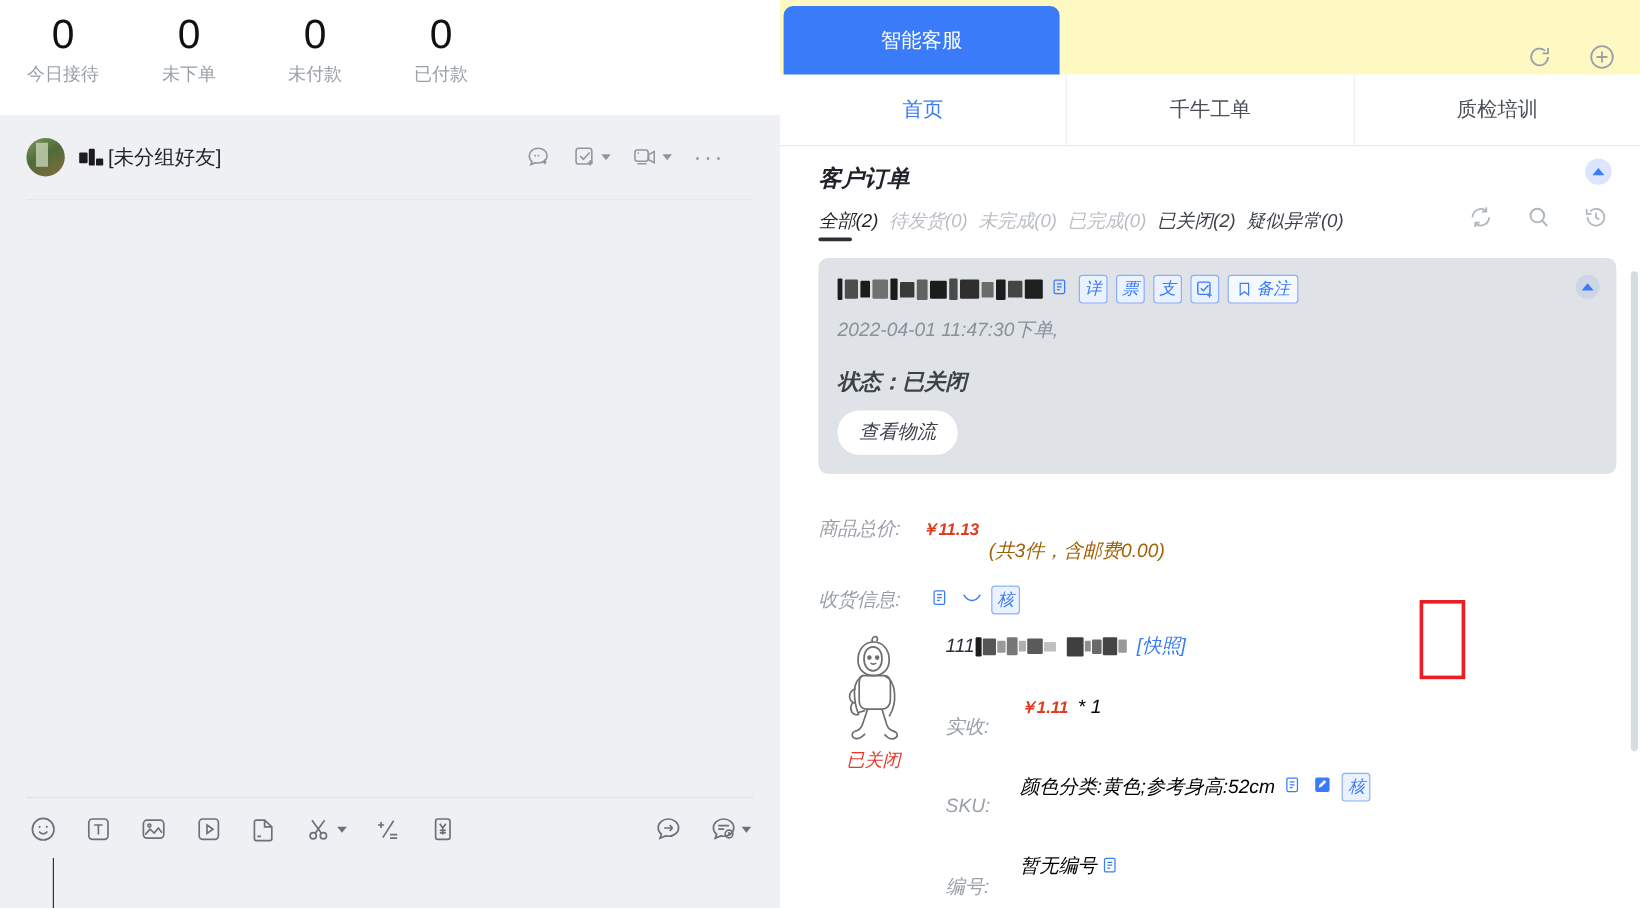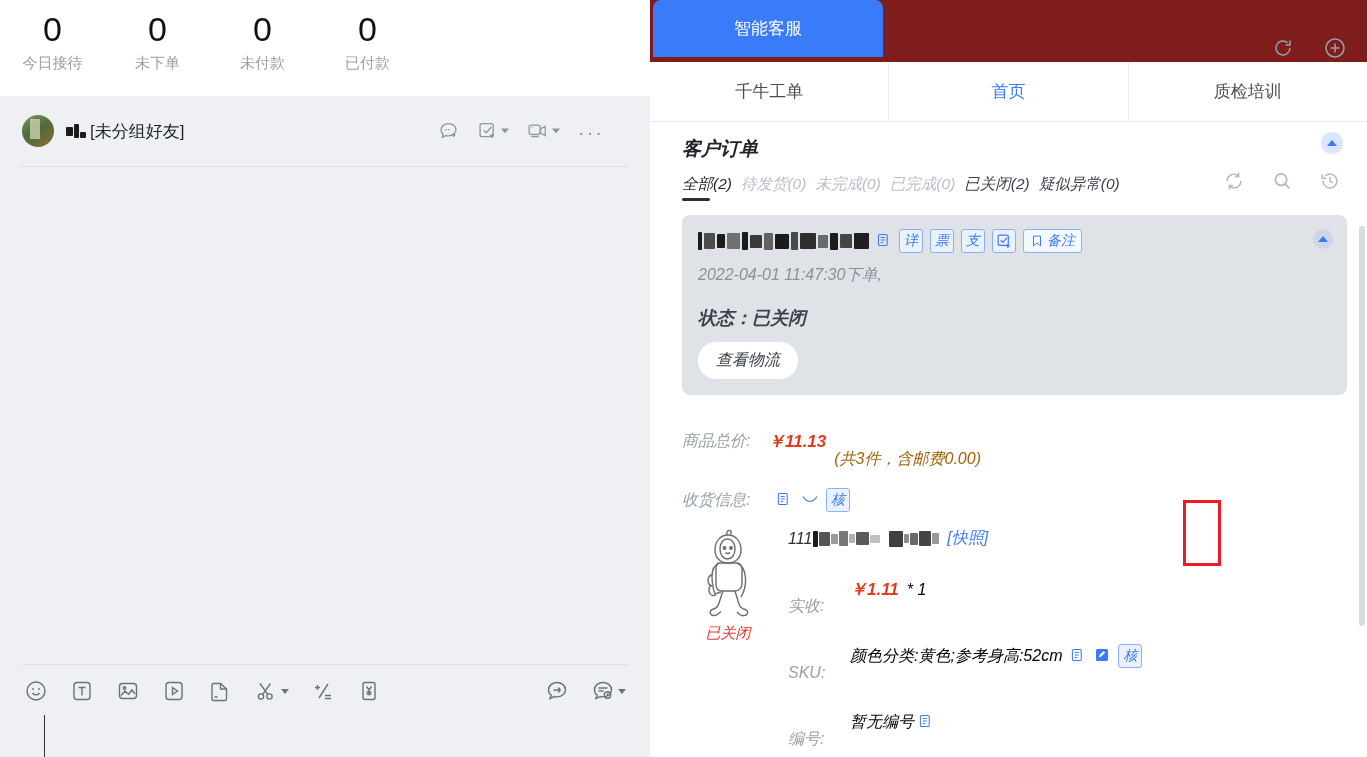--- a/index.html
+++ b/index.html
@@ -72,21 +72,21 @@
     width: 0; height: 0; border-left: 4px solid transparent;
     border-right: 4px solid transparent; border-top: 5px solid #6b7178;
   }
   .text-cursor {
     position: absolute; left: 22px; bottom: 0; width: 1px; height: 42px; background: #333;
   }
 
   
   .right { width: 717px; height: 757px; background: #ffffff; position: relative; }
 
-  .topbar { height: 62px; background: #7f1d1d; display: flex; align-items: flex-start; position: relative; }
+  .topbar { height: 62px; background: #fef9c3; display: flex; align-items: flex-end; position: relative; }
   .pill-tab {
     width: 230px; height: 57px; background: #3a7bfa; color: #fff;
     border-radius: 8px 8px 0 0; display: flex; align-items: center;
     justify-content: center; font-size: 17px; margin-left: 3px;
   }
   .top-actions {
     position: absolute; right: 20px; top: 50px; transform: translateY(-50%);
     display: flex; gap: 28px; color: #9aa0a8;
   }
 
@@ -139,21 +139,21 @@
   }
   .status-row { font-size: 18px; font-weight: bold; color: #3d424a; margin-top: 20px; }
   .pill-btn {
     display: inline-block; margin-top: 12px; background: #fff; border-radius: 18px;
     padding: 8px 18px; font-size: 16px; color: #3d424a; cursor: pointer;
   }
 
   .kv { display: flex; align-items: center; font-size: 16px; margin-top: 18px; position: relative; }
   .kv .k { color: #9aa0a8; width: 86px; flex: none; }
   .kv .v { color: #2b2f36; }
-  .price { color: #e33b1e; font-weight: bold; font-size: 17px; }
+  .price { color: #e33b1e; font-weight: bold; font-size: 14px; }
   .muted-paren { color: #a16207; margin-top: 36px; }
 
   .icon-sm { color: #3a7bfa; font-size: 15px; cursor: pointer; }
   .red-box {
     position: absolute; border: 3px solid #ec1c24; width: 38px; height: 66px;
     left: 1183px; top: 500px; z-index: 30; pointer-events: none; background: transparent;
   }
 
   .product { display: flex; margin-top: 16px; gap: 14px; }
   .thumb-wrap { width: 92px; text-align: center; flex: none; }
@@ -334,22 +334,22 @@
         <span>
           <svg width="24" height="24" viewBox="0 0 24 24" fill="none" stroke="#9aa0a8" stroke-width="1.5">
             <circle cx="12" cy="12" r="9"></circle>
               <path d="M12 7.5v9M7.5 12h9"></path>
           </svg>
         </span>
       </div>
     </div>
 
     <div class="subtabs">
+      <div class="subtab active">首页</div>
       <div class="subtab">千牛工单</div>
-      <div class="subtab active">首页</div>
       <div class="subtab">质检培训</div>
     </div>
 
     <div class="panel">
       <div class="panel-title">客户订单</div>
       <div class="collapse-btn">
         <span class="up-caret"></span>
       </div>
 
       <div class="filters">

